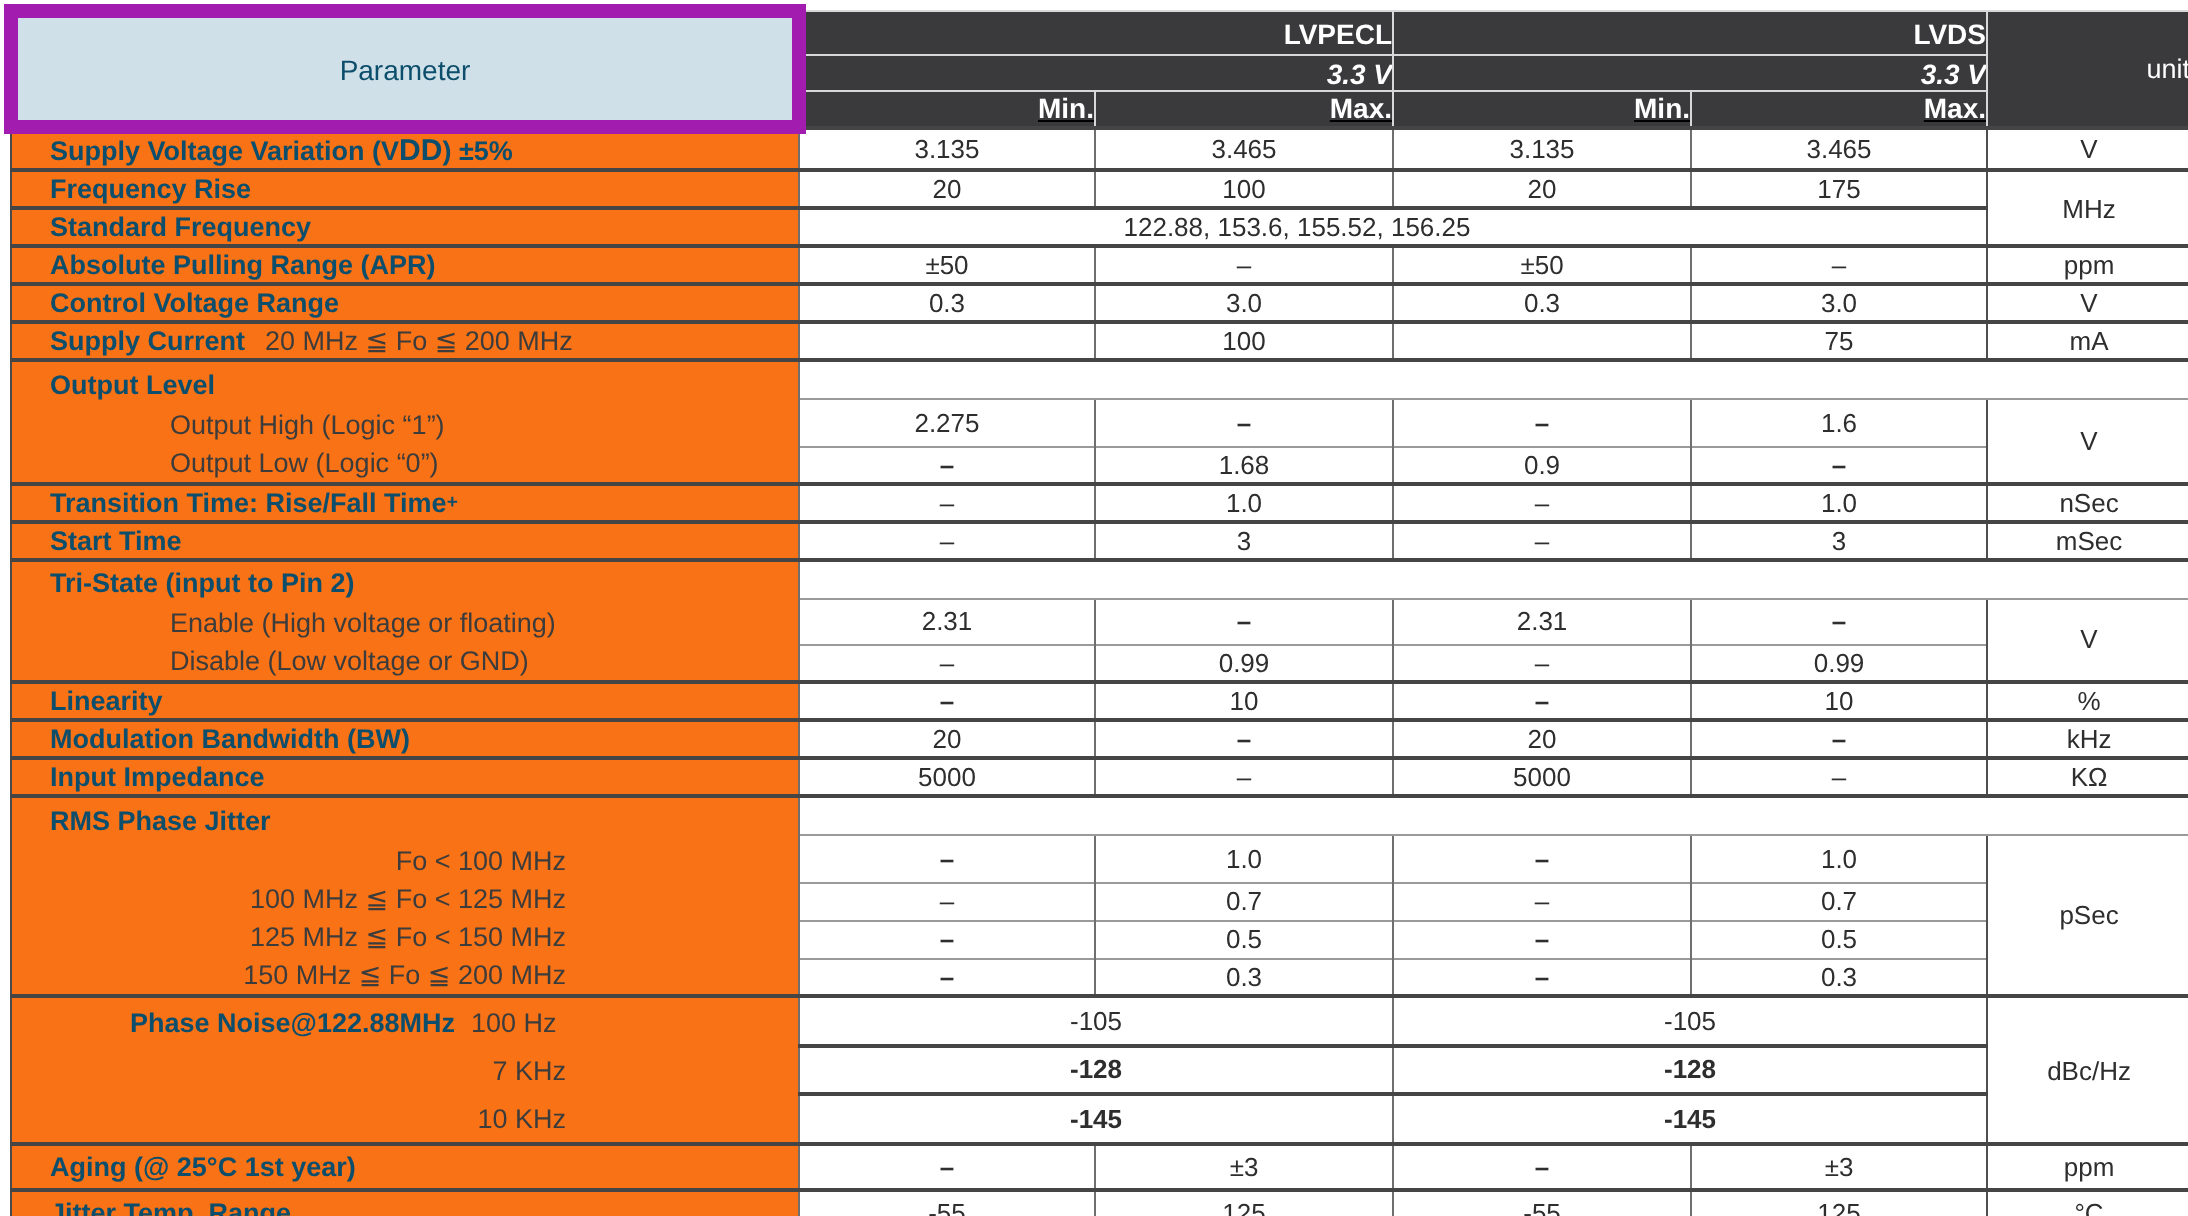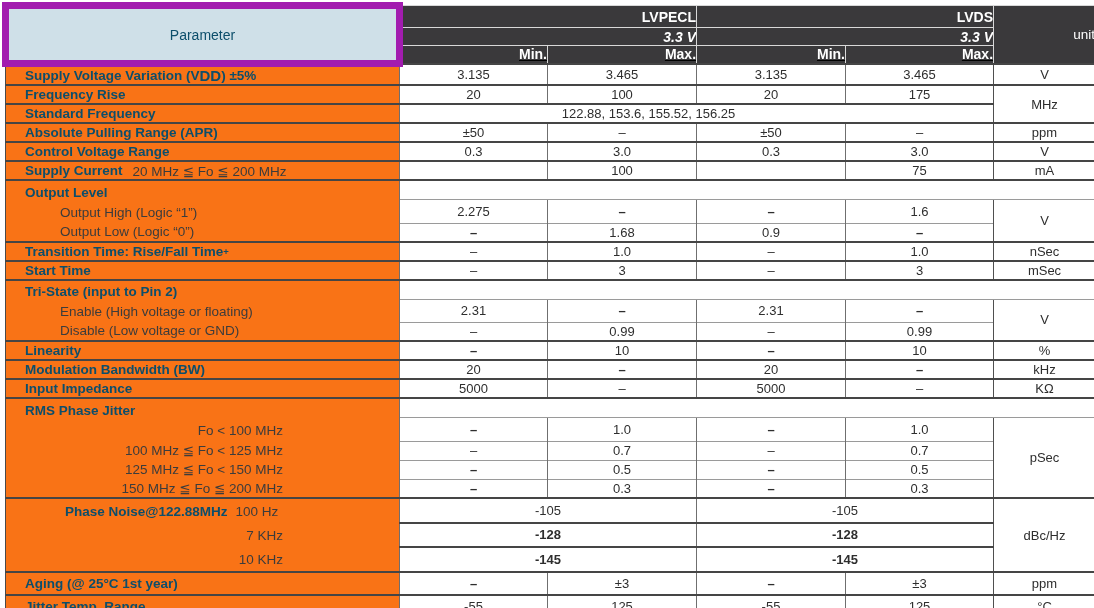--- a/index.html
+++ b/index.html
@@ -26,21 +26,21 @@
   td.sec{border-left:1px solid #6f6f6f;}
   td.span4{padding-right:96px;}
   td.bd{font-weight:bold;}
 
   tr.r{height:19px;} tr.r23{height:23px;} tr.r24{height:24px;}
 
   
   .pl{display:flex;align-items:center;font-weight:bold;color:#0c4e6b;
       font-size:13.5px;padding-left:19px;}
   .sl{display:flex;align-items:center;font-weight:normal;color:#3c3c3c;
-      font-size:13.5px;padding-left:54px;}
+      font-size:13.5px;padding-left:79px;}
   .rsub{justify-content:flex-end;padding-left:0;padding-right:116px;}
   .h19{height:19px;} .h21{height:21px;} .h22{height:22px;} .h24{height:24px;margin-left:40px;}
   .cond{font-weight:normal;color:#3c3c3c;margin-left:10px;}
   .pnoff{font-weight:normal;color:#3c3c3c;margin-left:8px;}
   sub.sb{font-size:15px;font-weight:bold;}
   sup.sp{font-size:9.5px;font-weight:bold;}
 </style>
 </head>
 <body>
 

